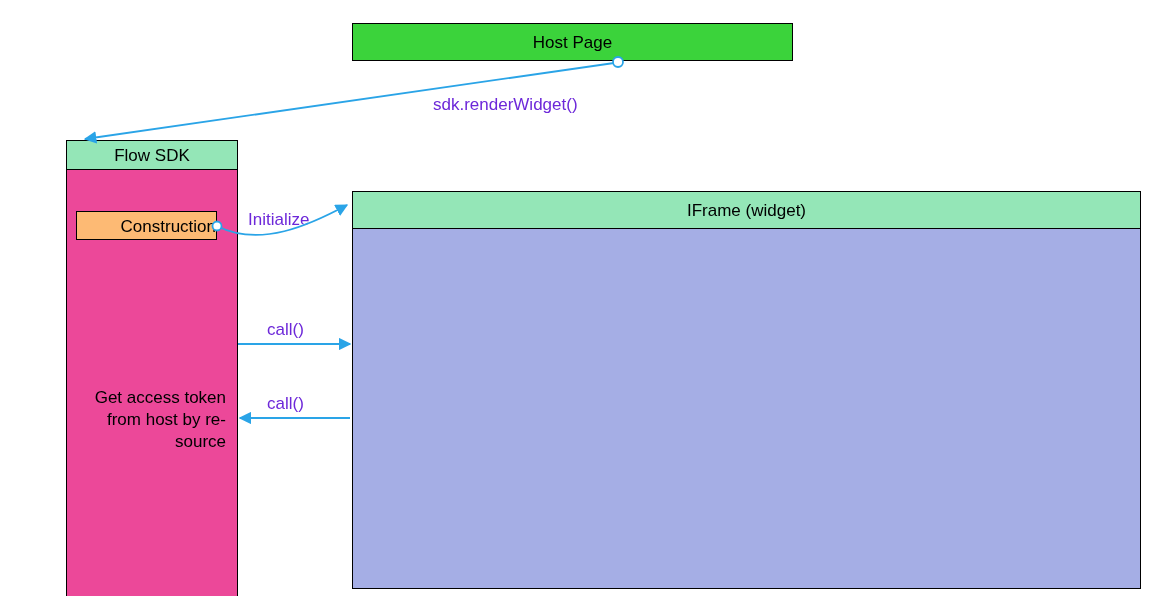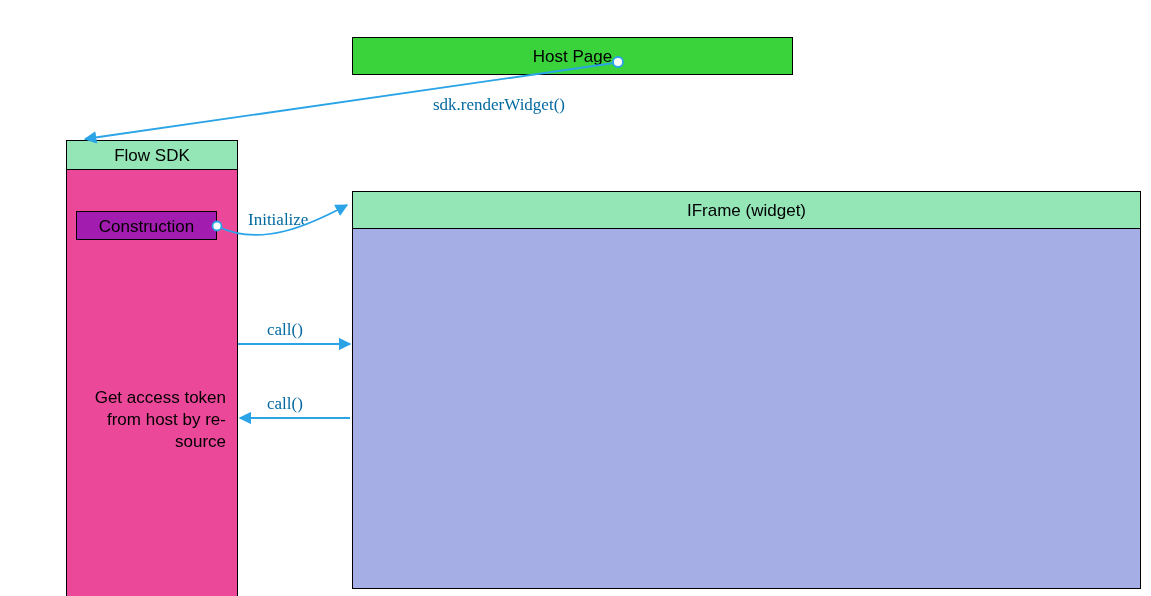--- a/index.html
+++ b/index.html
@@ -11,48 +11,48 @@
       font-size: 17px;
       color: #000;
       position: relative;
     }
     .abs { position: absolute; }
     .box { border: 1px solid #000; }
 
     .host-header {
       left: 352px; top: 23px; width: 441px; height: 38px;
       background: #3BD33B;
-      text-align: center; line-height: 38px; margin-top: 14px;
+      text-align: center; line-height: 38px;
     }
     .sdk {
       left: 66px; top: 140px; width: 172px; height: 490px;
       background: #ec4899;
     }
     .sdk-header {
       width: 100%; height: 29px;
       background: #94E6B7;
       text-align: center; line-height: 29px;
       border-bottom: 1px solid #000;
     }
     .construction {
       left: 76px; top: 211px; width: 141px; height: 29px;
-      background: #a21caf;
-      text-align: center; line-height: 29px;
+      background: #fdba74;
+      text-align: right; line-height: 29px;
     }
     .iframe {
       left: 352px; top: 191px; width: 789px; height: 398px;
       background: #A5AEE5;
     }
     .iframe-header {
       width: 100%; height: 37px;
       background: #94E6B7;
       text-align: center; line-height: 37px;
       border-bottom: 1px solid #000;
     }
-    .lbl { color: #0369a1; font-family: Liberation Serif, serif; }
+    .lbl { color: #6d28d9; }
     .lbl-render { left: 433px; top: 95px; }
     .lbl-init   { left: 248px; top: 210px; }
     .lbl-call1  { left: 267px; top: 320px; }
     .lbl-call2  { left: 267px; top: 394px; }
     .note {
       left: 81px; top: 387px; width: 145px;
       line-height: 1.3;
       text-align: right;
     }
     svg.overlay {

